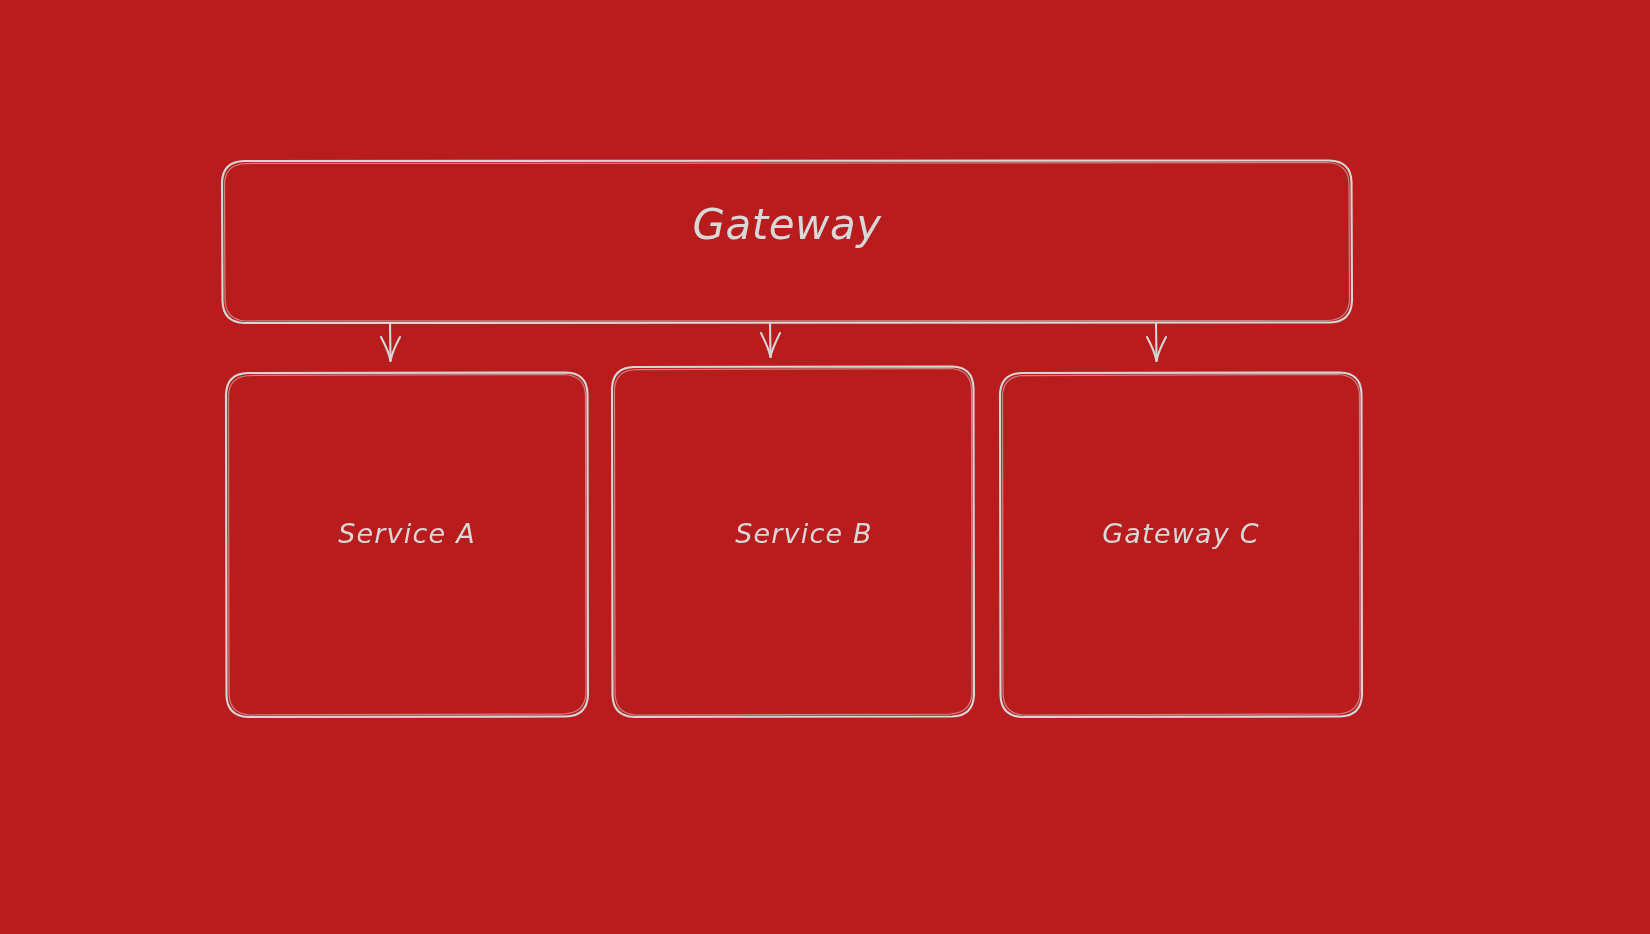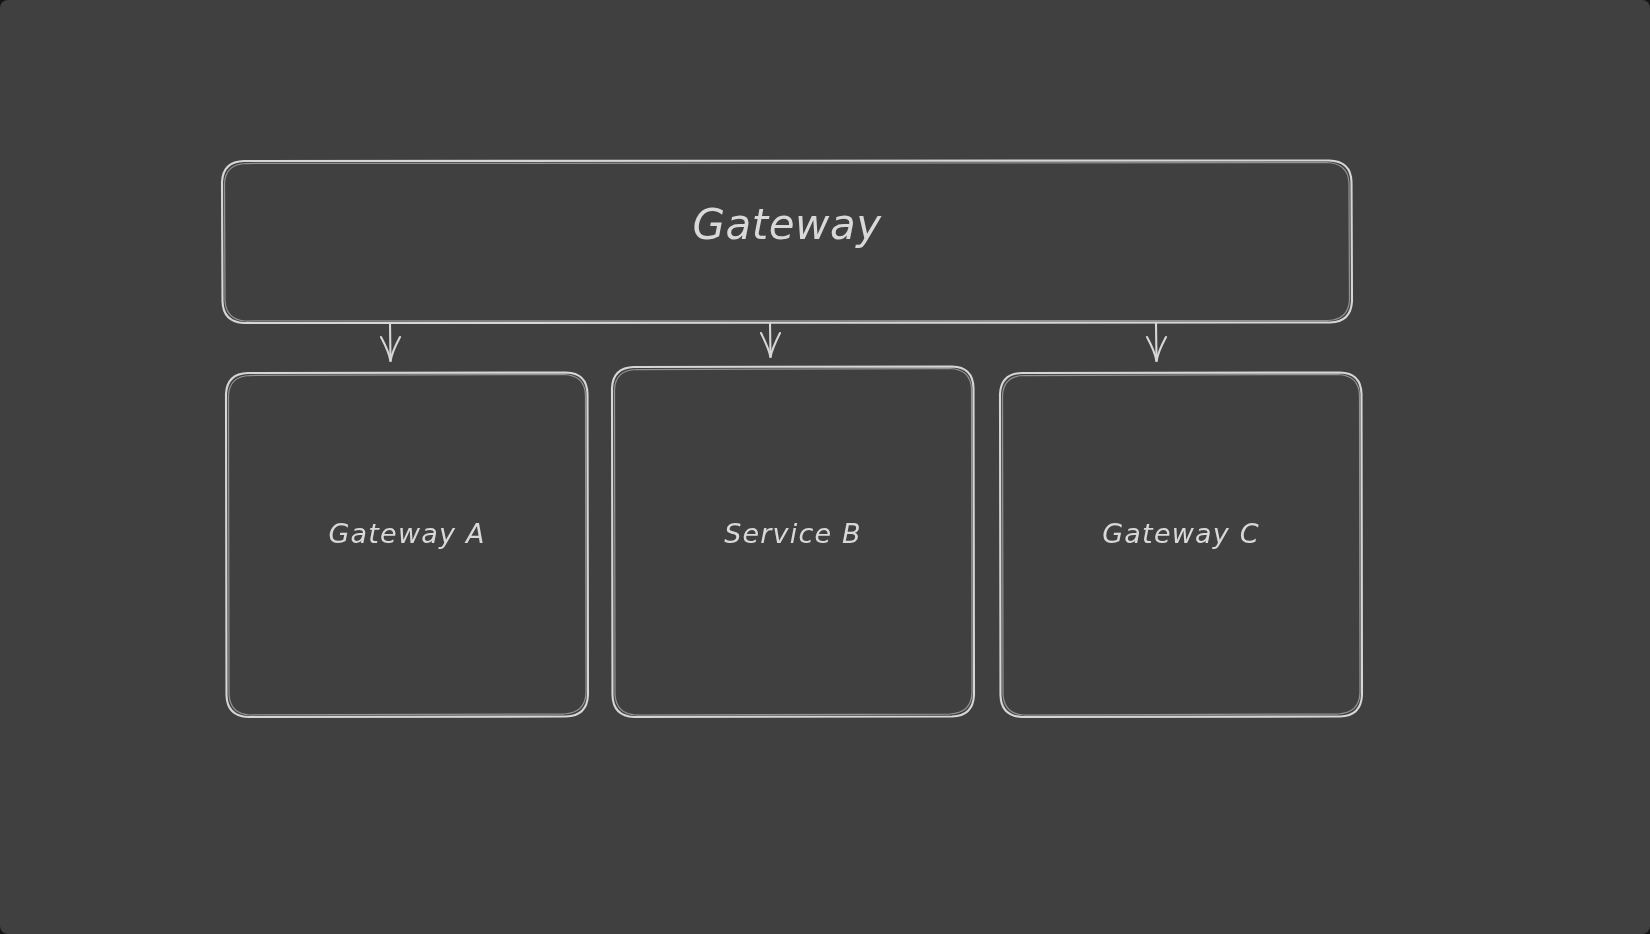--- a/index.html
+++ b/index.html
@@ -47,27 +47,27 @@
     width: 1130px;
     height: 56px;
     font-size: 42px;
   }
   .label-service {
     height: 40px;
     font-size: 27px;
     letter-spacing: 1.2px;
   }
   .label-a { left: 226px; top: 513px; width: 362px; }
-  .label-b { left: 612px; top: 513px; width: 362px; }
+  .label-b { left: 612px; top: 513px; width: 362px; padding-left: 11px; }
   .label-c { left: 1000px; top: 513px; width: 362px; }
 </style>
 </head>
 <body style="background: rgb(21, 21, 21);">
 
-<div id="canvas" style="background: #404040; border-radius: 8px;">
+<div id="canvas" style="background: #b91c1c;">
 
   <svg id="sketch" viewBox="0 0 1650 934" xmlns="http://www.w3.org/2000/svg">
 
     <g fill="none" stroke="#d6d6d6" stroke-width="2.1" stroke-linecap="round" stroke-linejoin="round">
       <path d="M244,161 L1329,160.5 Q1351,161 1351.5,182 L1352,301 Q1351,322 1330,322.5 L244,323 Q223,322 222.5,301 L222,182 Q223,161.5 244,161 Z"></path>
       <path d="M246,163.5 L1327,162.5 Q1348,163.5 1349,183 L1349.5,300 Q1348.5,319.5 1328,320.5 L246,321 Q226,320 225,300.5 L224.5,183.5 Q225.5,164 246,163.5" stroke-width="1.25" opacity="0.55"></path>
     </g>
 
     <g fill="none" stroke="#d6d6d6" stroke-width="2.1" stroke-linecap="round" stroke-linejoin="round">
       <path d="M390,323 L390.5,360"></path>
@@ -98,19 +98,19 @@
     </g>
 
     <g fill="none" stroke="#d6d6d6" stroke-width="2.1" stroke-linecap="round" stroke-linejoin="round">
       <path d="M1022,373 L1340,372.5 Q1361,373 1361.5,394 L1362,695 Q1361,716 1340,716.5 L1022,717 Q1001,716 1000.5,695 L1000,394 Q1001,373.5 1022,373 Z"></path>
       <path d="M1024,375.5 L1338,374.5 Q1359,375.5 1359.5,395.5 L1360,693 Q1359,713 1338,714 L1024,715 Q1004,714 1003,694 L1002.5,395.5 Q1003.5,376 1024,375.5" stroke-width="1.25" opacity="0.55"></path>
     </g>
   </svg>
 
   <div class="node-label label-gateway" style="color: rgb(216, 216, 216);">Gateway</div>
 
-  <div class="node-label label-service label-a" style="color: rgb(216, 216, 216);">Gateway A</div>
+  <div class="node-label label-service label-a" style="color: rgb(216, 216, 216);">Service A</div>
 
   <div class="node-label label-service label-b" style="color: rgb(216, 216, 216);">Service B</div>
 
   <div class="node-label label-service label-c" style="color: rgb(216, 216, 216);">Gateway C</div>
 
 </div>
 
 </body></html>

